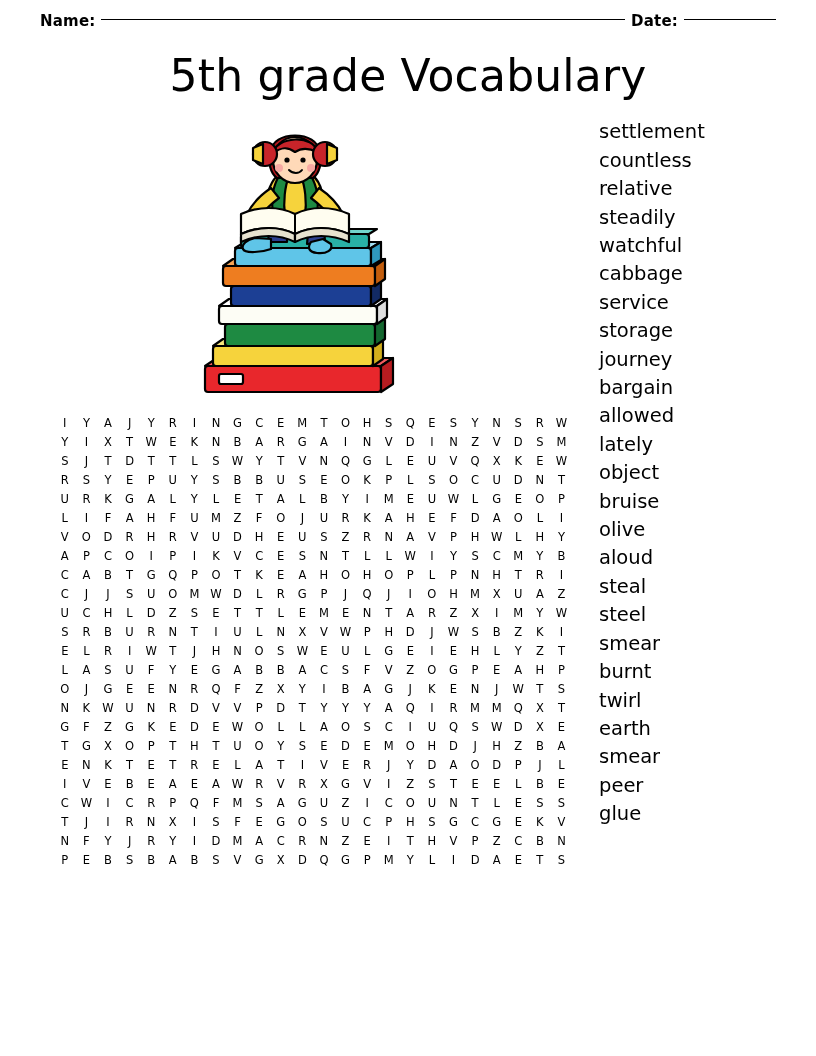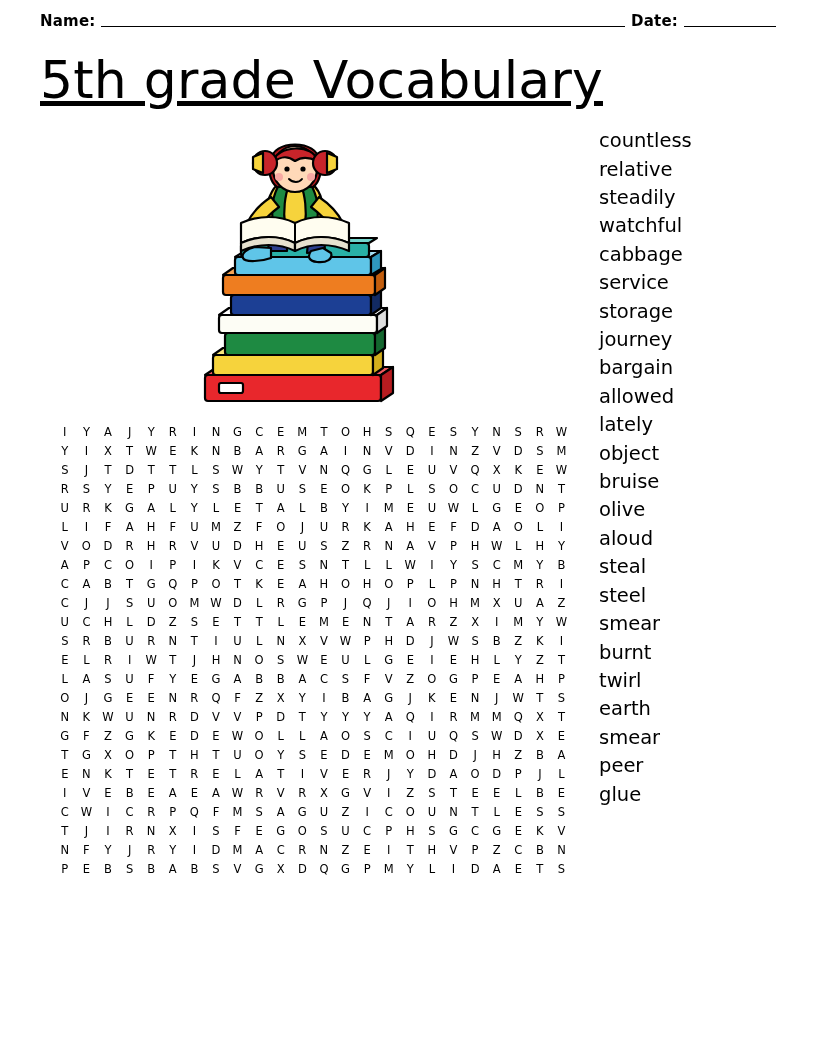--- a/index.html
+++ b/index.html
@@ -15,21 +15,21 @@
   .page {
     position: relative;
     width: 816px;
     height: 1056px;
     padding: 8px 40px 0 40px;
   }
 
   
   .topline {
     display: flex;
-    align-items: flex-end;
+    align-items: center;
     font-size: 15px;
     font-weight: bold;
     letter-spacing: .2px;
     padding: 4px 0 0 0;
   }
   .topline .lbl { white-space: nowrap; }
   .topline .rule-long {
     flex: 1 1 auto;
     border-bottom: 1.6px solid #000;
     margin: 0 6px 3px 6px;
@@ -37,27 +37,26 @@
   }
   .topline .rule-short {
     width: 92px;
     border-bottom: 1.6px solid #000;
     margin: 0 0 3px 6px;
     height: 1px;
   }
 
   
   .title {
-    text-align: left;
-    font-size: 52px;
+    text-align: center;
+    font-size: 44px;
     font-weight: 400;
     letter-spacing: .2px;
     margin: 22px 0 0 0;
     line-height: 1.1;
-    text-decoration: underline;
   }
 
   
   .body {
     position: relative;
     margin-top: 14px;
     display: flex;
     align-items: flex-start;
   }
   .leftcol {
@@ -805,20 +804,21 @@
           <div class="cell">D</div>
           <div class="cell">A</div>
           <div class="cell">E</div>
           <div class="cell">T</div>
           <div class="cell">S</div>
         </div>
     </div>
 
     <div class="rightcol">
       <ul class="wordlist">
+          <li>settlement</li>
           <li>countless</li>
           <li>relative</li>
           <li>steadily</li>
           <li>watchful</li>
           <li>cabbage</li>
           <li>service</li>
           <li>storage</li>
           <li>journey</li>
           <li>bargain</li>
           <li>allowed</li>

